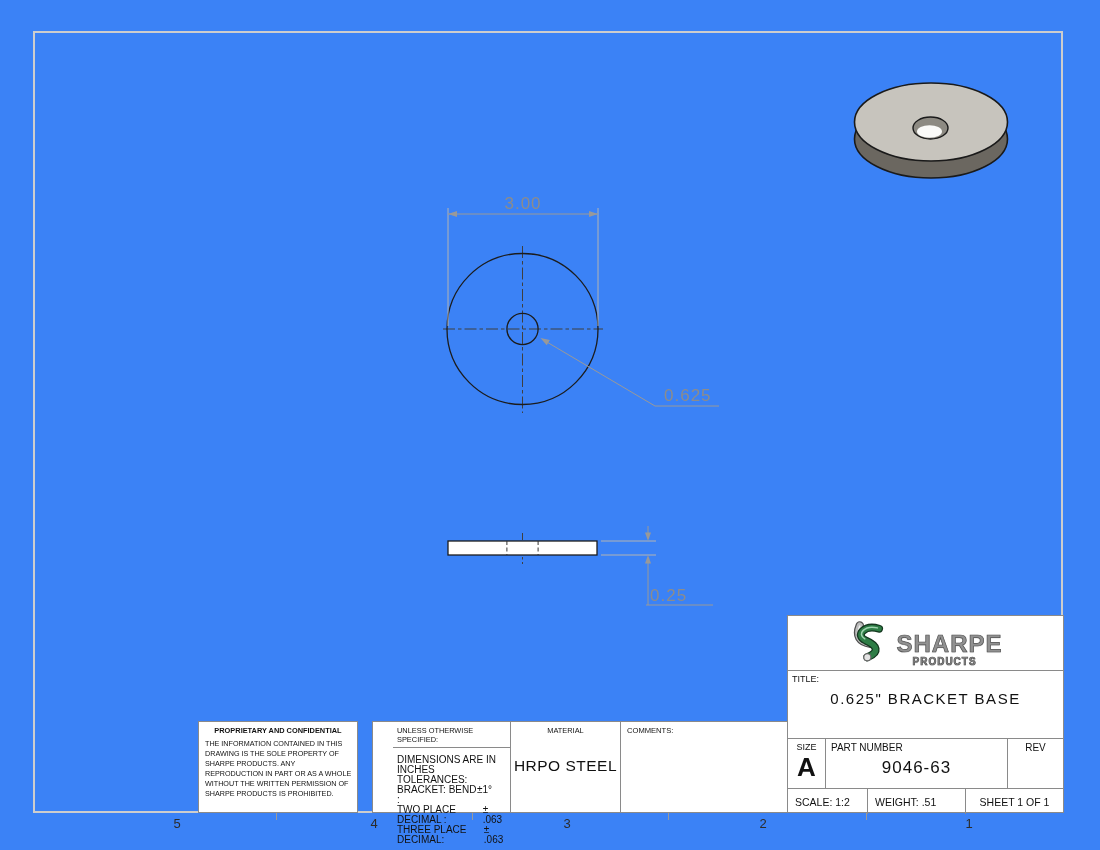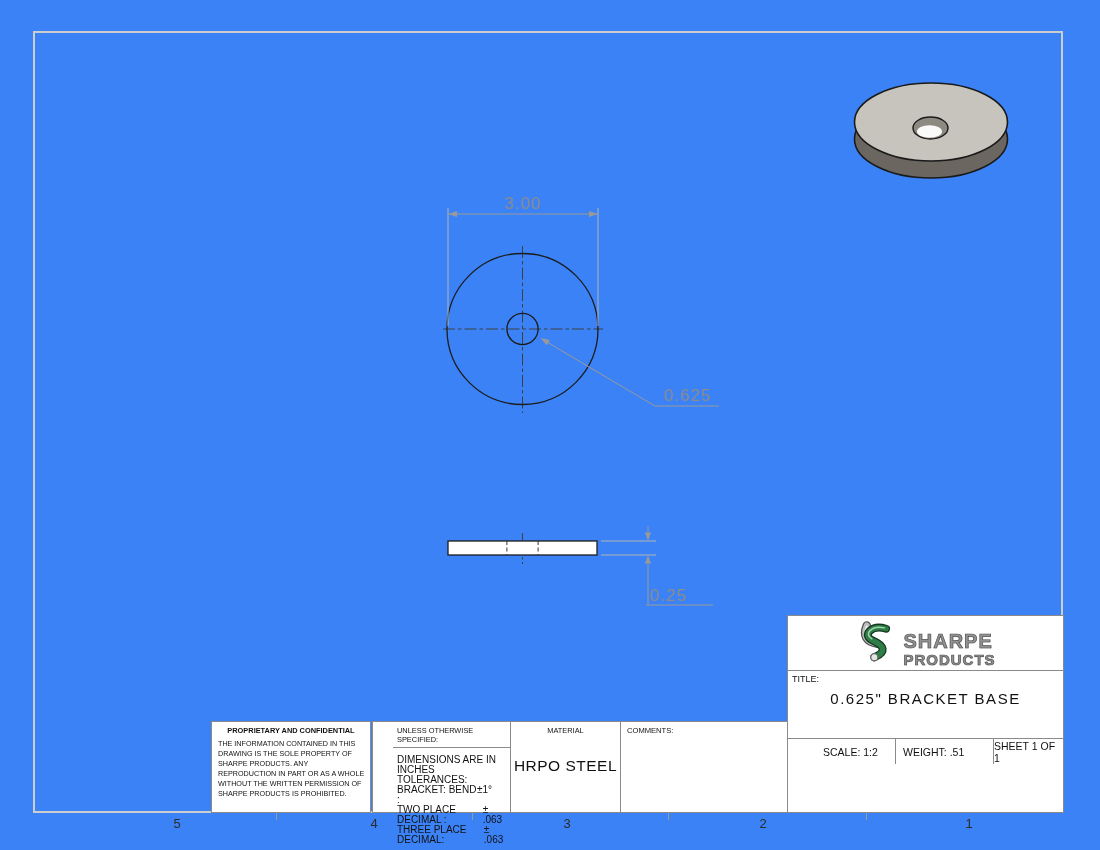--- a/index.html
+++ b/index.html
@@ -31,38 +31,38 @@
 
   
   .tblock{position:absolute;left:787px;top:615px;width:277px;height:198px;
           border:1px solid #8a8a8a;box-sizing:border-box;background:#fff;}
   .trow{box-sizing:border-box;border-bottom:1px solid #8a8a8a;position:relative;}
   .logo-row{height:55px;display:flex;align-items:center;justify-content:center;gap:6px;}
   .brand-text{display:flex;flex-direction:column;line-height:1;}
   .brand-word{font-weight:bold;color:var(--metal-gray,#919191);
               -webkit-text-stroke:0.7px #4f4f4f;
               text-shadow:0 1px 1px #e8e8e8;}
-  .brand-1{font-size:20px;letter-spacing:1px;margin-top:12px;}
-  .brand-2{font-size:15px;letter-spacing:1px;margin-top:1px;}
+  .brand-1{font-size:24px;letter-spacing:1px;margin-top:12px;}
+  .brand-2{font-size:10px;letter-spacing:1px;margin-top:1px;margin-left:16px;}
   .title-row{height:68px;}
   .title-label{font-size:9px;padding:3px 0 0 4px;}
   .title-text{font-size:15px;letter-spacing:1.5px;text-align:center;margin-top:6px;}
   .pn-row{height:50px;display:flex;}
   .cell{box-sizing:border-box;border-right:1px solid #8a8a8a;position:relative;}
   .cell:last-child{border-right:none;}
   .size-cell{width:38px;text-align:center;}
   .size-label{font-size:9px;margin-top:3px;}
   .size-value{font-size:26px;font-weight:bold;line-height:1;margin-top:2px;}
   .pnum-cell{width:182px;}
   .pnum-label{font-size:10px;padding:3px 0 0 5px;}
   .pnum-value{font-size:17px;letter-spacing:1px;text-align:center;margin-top:5px;}
   .rev-cell{flex:1;text-align:center;}
   .rev-label{font-size:10px;margin-top:3px;}
   .scale-row{height:25px;display:flex;border-bottom:none;}
-  .scale-cell{width:80px;font-size:10.5px;display:flex;align-items:center;padding-left:7px;margin-left:28px;}
+  .scale-cell{width:80px;font-size:10.5px;display:flex;align-items:center;padding-left:7px;}
   .weight-cell{width:98px;font-size:10.5px;display:flex;align-items:center;padding-left:7px;}
   .sheet-cell{flex:1;font-size:10.5px;display:flex;align-items:center;justify-content:center;}
 </style>
 </head>
 <body>
 
 <div class="sheet">
 
   <div class="frame"></div>
 
@@ -123,21 +123,21 @@
   <div class="zone-tick" style="left:472px"></div>
   <div class="zone-tick" style="left:668px"></div>
   <div class="zone-tick" style="left:866px"></div>
 
   <span class="zone-num" style="left:165px">5</span>
   <span class="zone-num" style="left:362px">4</span>
   <span class="zone-num" style="left:555px">3</span>
   <span class="zone-num" style="left:751px">2</span>
   <span class="zone-num" style="left:957px">1</span>
 
-  <div class="ibox" style="left:211px;width:160px;">
+  <div class="ibox" style="left:198px;width:160px;">
     <div class="prop-head">PROPRIETARY AND CONFIDENTIAL</div>
     <div class="prop-body">THE INFORMATION CONTAINED IN THIS DRAWING IS THE SOLE PROPERTY OF SHARPE PRODUCTS.  ANY REPRODUCTION IN PART OR AS A WHOLE WITHOUT THE WRITTEN PERMISSION OF SHARPE PRODUCTS IS PROHIBITED.</div>
   </div>
 
   <div class="ibox" style="left:372px;width:139px;padding-left:20px;">
     <div class="tol-head">UNLESS OTHERWISE SPECIFIED:</div>
     <div class="tol-body">
       <div>DIMENSIONS ARE IN INCHES</div>
       <div>TOLERANCES:</div>
       <div class="tol-row">
@@ -180,20 +180,33 @@
         <span class="brand-word brand-1">SHARPE</span>
         <span class="brand-word brand-2">PRODUCTS</span>
       </div>
     </div>
 
     <div class="trow title-row">
       <div class="title-label">TITLE:</div>
       <div class="title-text">0.625" BRACKET BASE</div>
     </div>
 
+    <div class="trow pn-row">
+      <div class="cell size-cell">
+        <div class="size-label">SIZE</div>
+        <div class="size-value">A</div>
+      </div>
+      <div class="cell pnum-cell">
+        <div class="pnum-label">PART NUMBER</div>
+        <div class="pnum-value">9046-63</div>
+      </div>
+      <div class="cell rev-cell">
+        <div class="rev-label">REV</div>
+      </div>
+    </div>
 
     <div class="trow scale-row">
       <div class="cell scale-cell">SCALE: 1:2</div>
       <div class="cell weight-cell">WEIGHT: .51</div>
       <div class="cell sheet-cell">SHEET 1 OF 1</div>
     </div>
 
   </div>
 </div>
 

